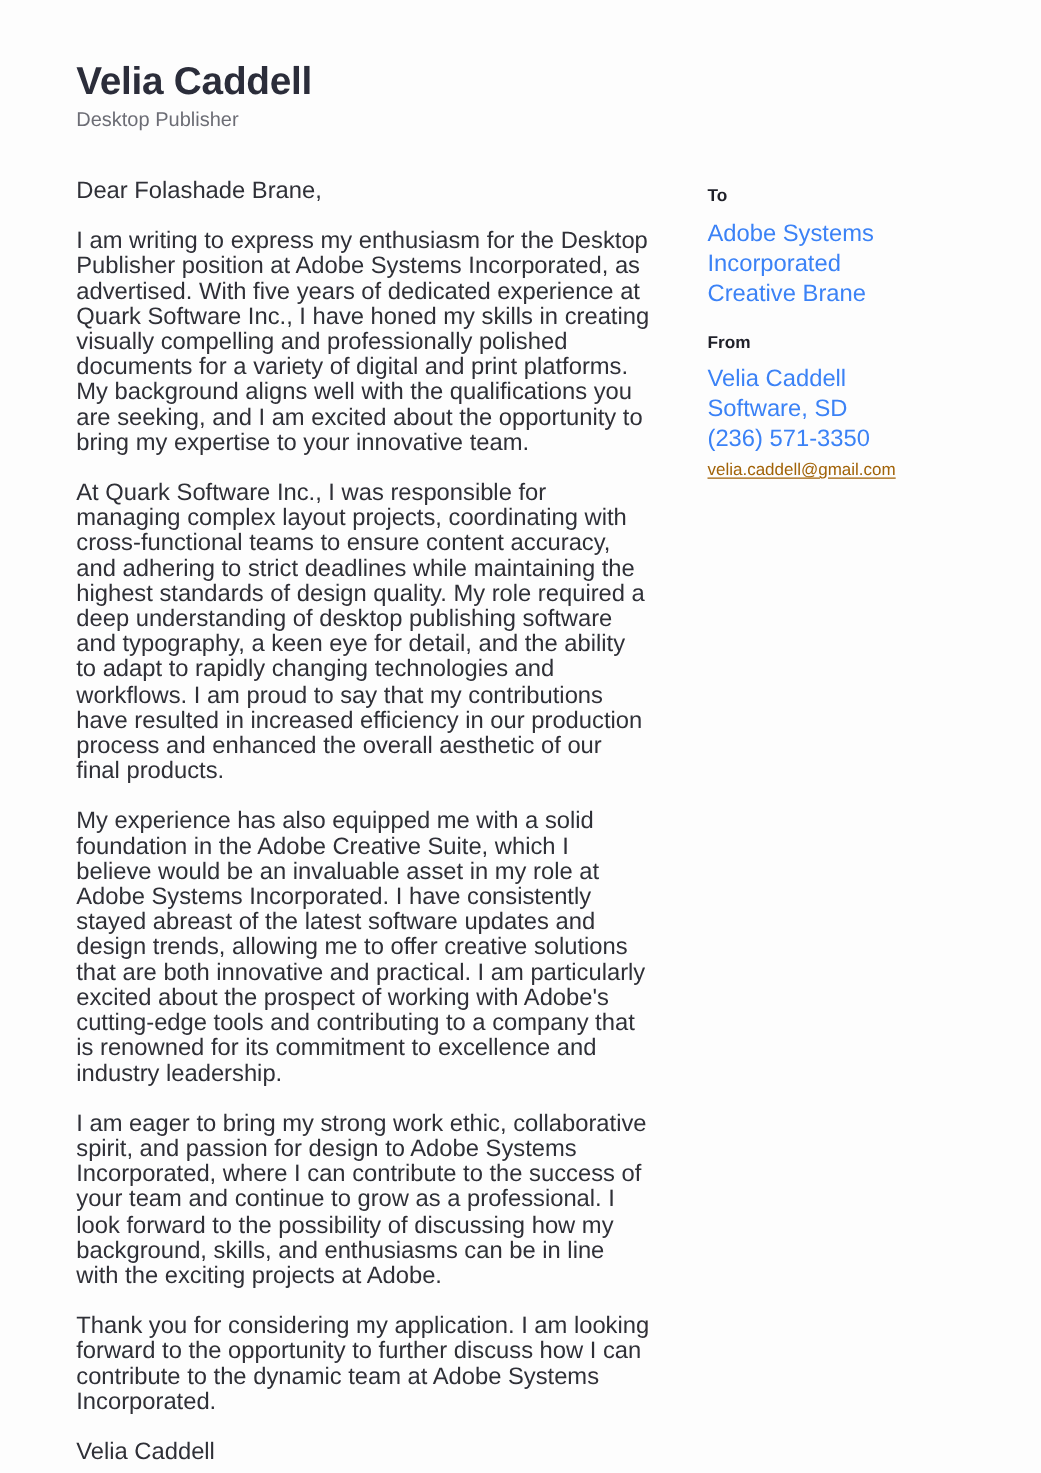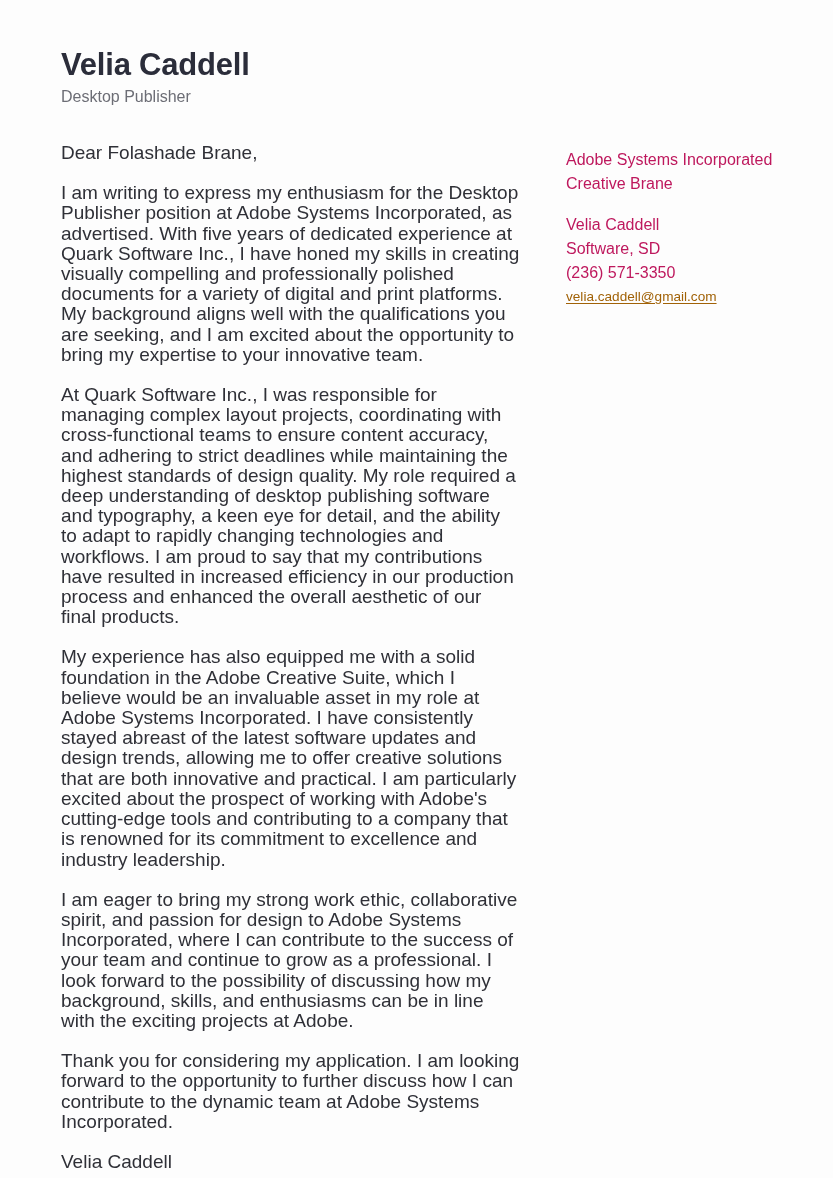--- a/index.html
+++ b/index.html
@@ -86,23 +86,23 @@
   }
   .meta-block { margin-bottom: 17px; }
   .meta-heading {
     font-size: 13.8px;
     font-weight: 700;
     color: #1f2029;
     line-height: 1.35;
     margin: 0 0 9px 0;
   }
   .meta-line {
-    font-size: 16px;
+    font-size: 19px;
     line-height: 24px;
-    color: #be185d;
+    color: #3b82f6;
     margin: 0;
   }
   .meta-link {
     font-size: 13.6px;
     line-height: 24px;
     color: #a16207;
     text-decoration: underline;
     text-underline-offset: 2px;
     display: inline-block;
     cursor: pointer;
@@ -126,25 +126,27 @@
       <p class="para">At Quark Software Inc., I was responsible for managing complex layout projects, coordinating with cross-functional teams to ensure content accuracy, and adhering to strict deadlines while maintaining the highest standards of design quality. My role required a deep understanding of desktop publishing software and typography, a keen eye for detail, and the ability to adapt to rapidly changing technologies and workflows. I am proud to say that my contributions have resulted in increased efficiency in our production process and enhanced the overall aesthetic of our final products.</p>
       <p class="para">My experience has also equipped me with a solid foundation in the Adobe Creative Suite, which I believe would be an invaluable asset in my role at Adobe Systems Incorporated. I have consistently stayed abreast of the latest software updates and design trends, allowing me to offer creative solutions that are both innovative and practical. I am particularly excited about the prospect of working with Adobe's cutting-edge tools and contributing to a company that is renowned for its commitment to excellence and industry leadership.</p>
       <p class="para">I am eager to bring my strong work ethic, collaborative spirit, and passion for design to Adobe Systems Incorporated, where I can contribute to the success of your team and continue to grow as a professional. I look forward to the possibility of discussing how my background, skills, and enthusiasms can be in line with the exciting projects at Adobe.</p>
       <p class="para">Thank you for considering my application. I am looking forward to the opportunity to further discuss how I can contribute to the dynamic team at Adobe Systems Incorporated.</p>
       <p class="signature">Velia Caddell</p>
     </div>
 
     <div class="meta-col">
 
       <div class="meta-block">
+        <p class="meta-heading">To</p>
         <p class="meta-line">Adobe Systems Incorporated</p>
         <p class="meta-line">Creative Brane</p>
       </div>
 
       <div class="meta-block">
+        <p class="meta-heading">From</p>
         <p class="meta-line">Velia Caddell</p>
         <p class="meta-line">Software, SD</p>
         <p class="meta-line">(236) 571-3350</p>
         <a class="meta-link" href="#">velia.caddell@gmail.com</a>
       </div>
 
     </div>
 
   </div>
 

